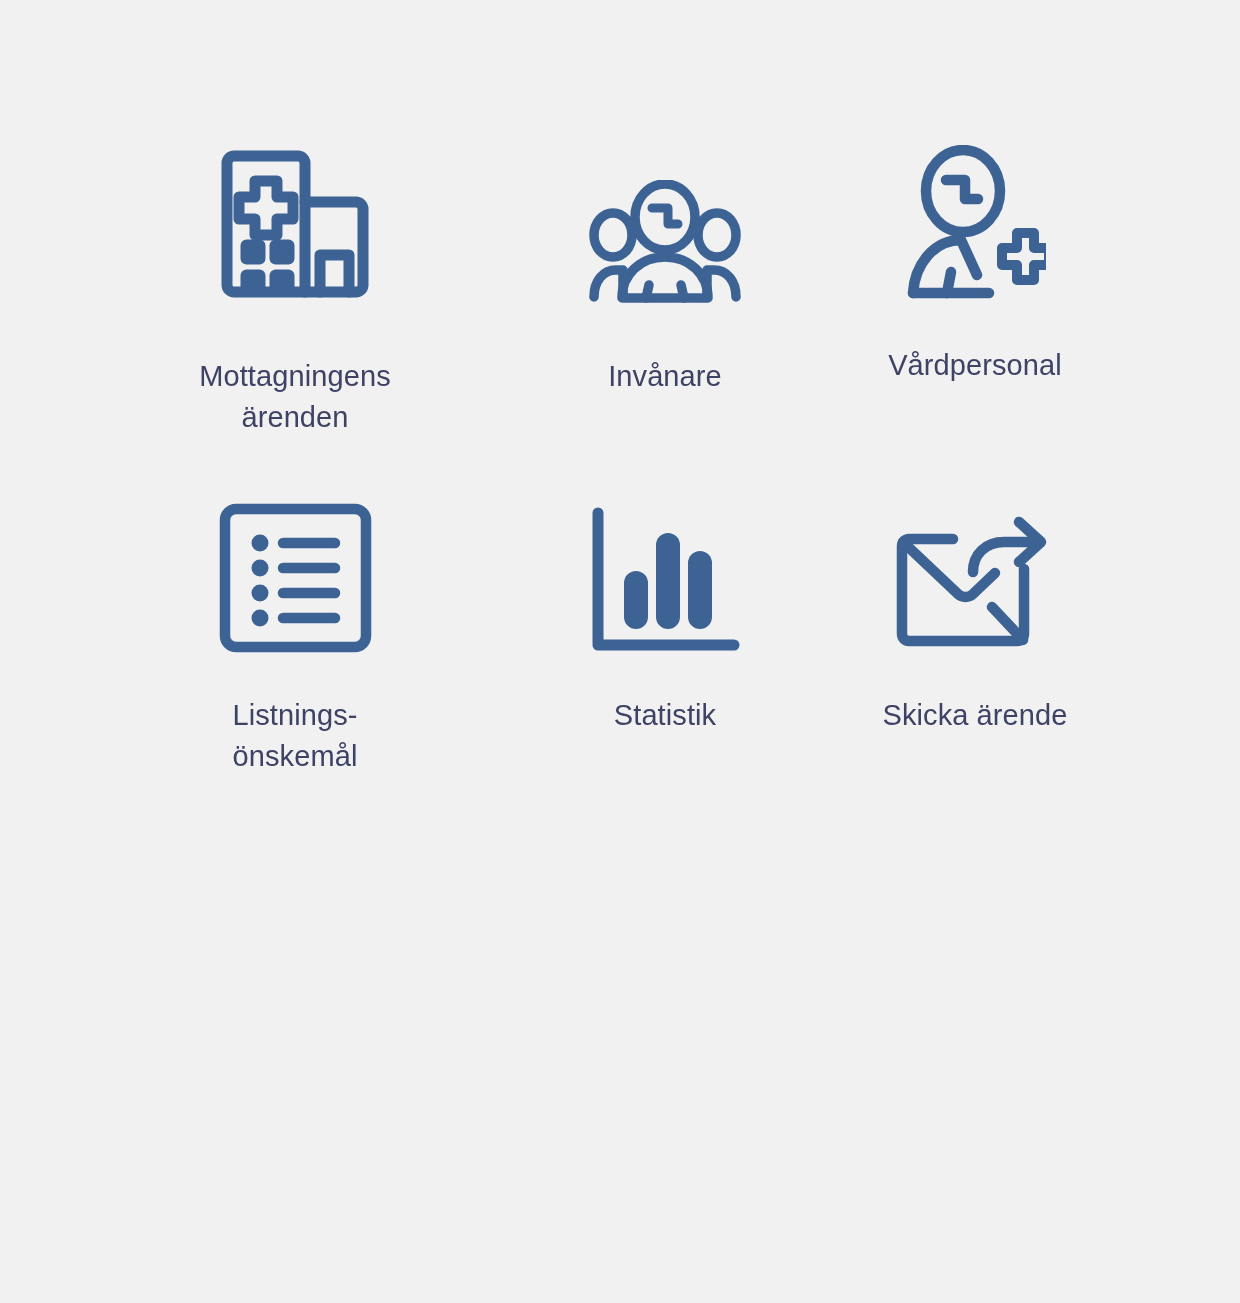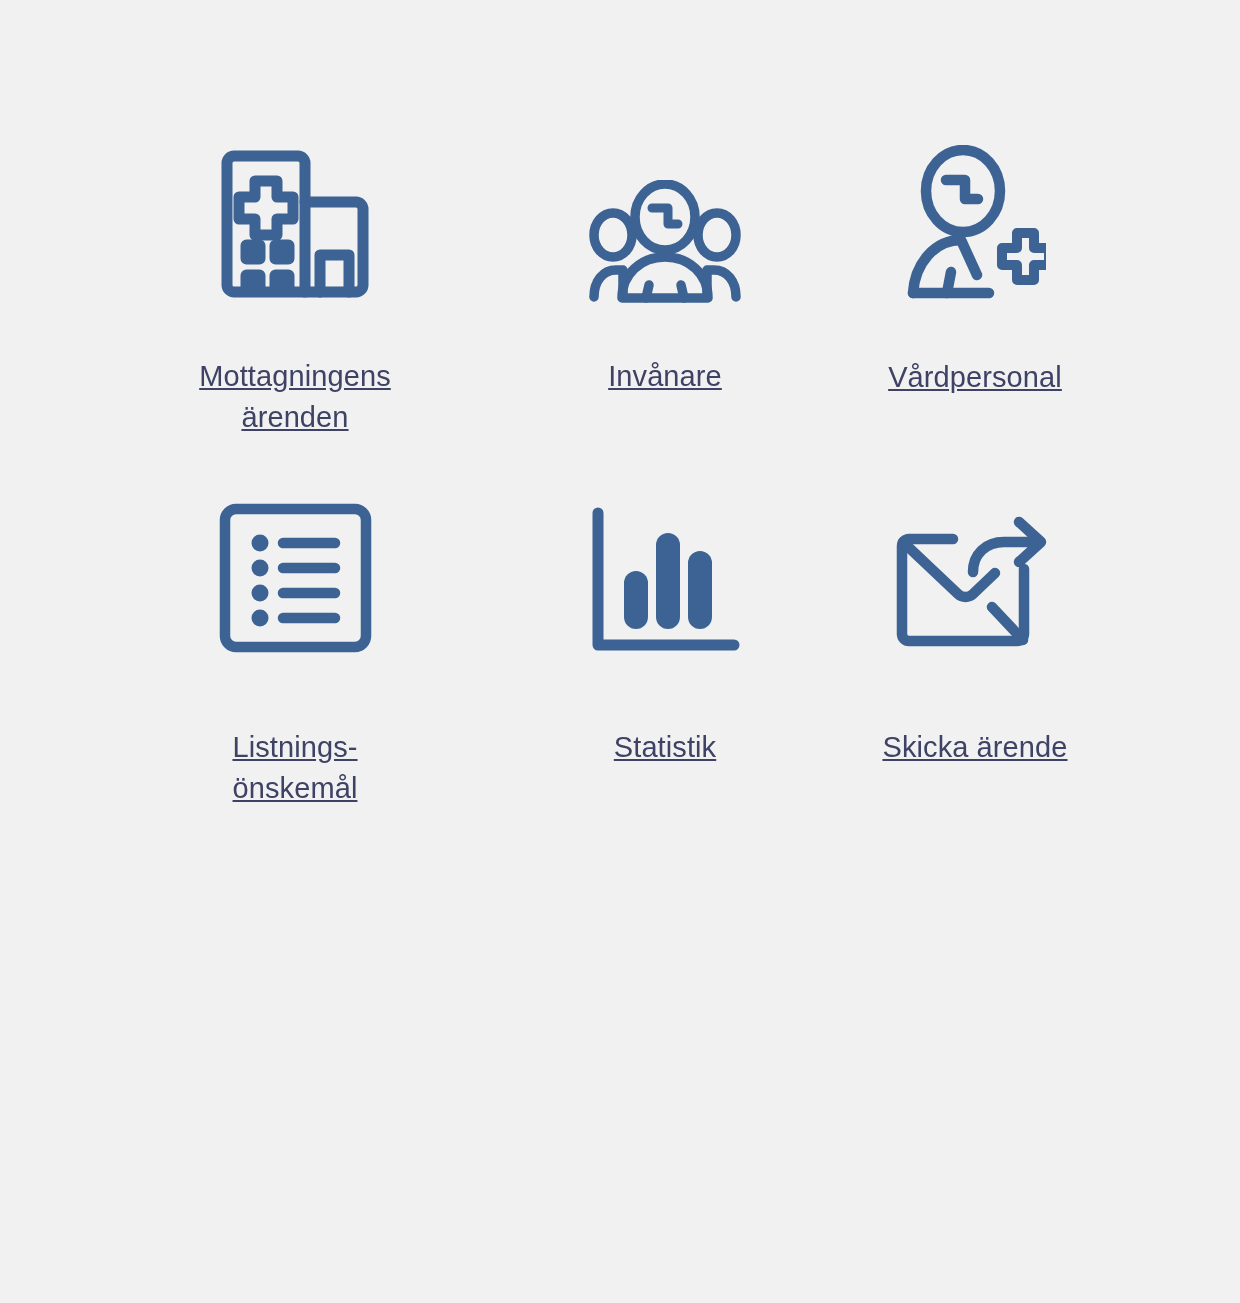--- a/index.html
+++ b/index.html
@@ -45,29 +45,28 @@
   }
 
   .tile-label {
     margin-top: 44px;
     text-align: center;
     font-size: 29px;
     line-height: 1.42;
     color: #3e4265;
     letter-spacing: 0.1px;
     white-space: pre-line;
-    text-decoration: underline;
   }
 
   
   .row-1 .tile-label { margin-top: 46px; }
   .row-2 .tile-icon  { height: 175px; }
-  .row-2 .tile-label { margin-top: 52px; }
+  .row-2 .tile-label { margin-top: 40px; }
   .row-3 .tile-icon  { height: 175px; }
-  .row-3 .tile-label { margin-top: 72px; }
+  .row-3 .tile-label { margin-top: 40px; }
 </style>
 </head>
 <body>
 
 <div id="menu-grid">
 
   <div class="menu-tile row-1">
     <span class="tile-icon">
       <svg width="158" height="165" viewBox="0 0 158 165" fill="none" stroke="#3d6394" stroke-width="11" stroke-linecap="round" stroke-linejoin="round">
         <path d="M11 18a7 7 0 0 1 7-7h64a7 7 0 0 1 7 7v129H18a7 7 0 0 1-7-7V18Z"></path>

